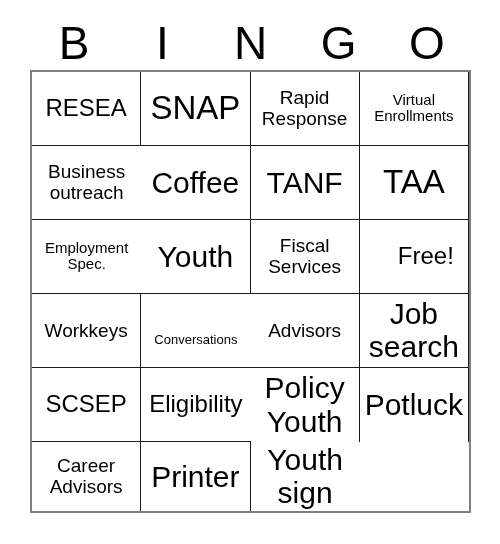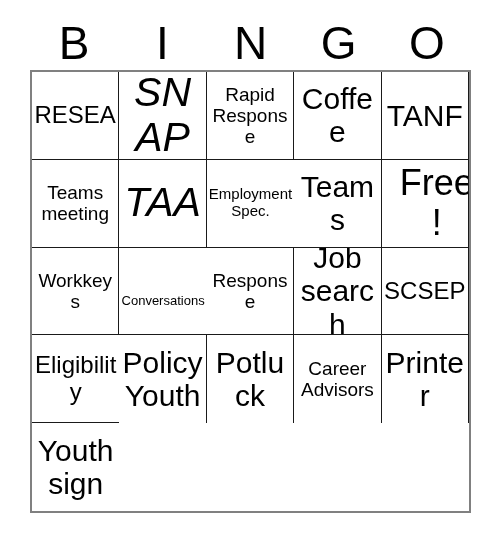--- a/index.html
+++ b/index.html
@@ -45,21 +45,21 @@
   
   #grid {
     position: absolute;
     left: 30px;
     top: 70px;
     width: 441px;
     height: 443px;
     box-sizing: border-box;
     border: 2px solid #808080;
     display: grid;
-    grid-template-columns: repeat(5, 1fr);
+    grid-template-columns: repeat(4, 1fr);
     grid-template-rows: repeat(5, 1fr);
     background: #ffffff;
   }
   .cell {
     box-sizing: border-box;
     border-right: 1px solid #1a1a1a;
     border-bottom: 1px solid #1a1a1a;
     display: flex;
     align-items: center;
     justify-content: center;
@@ -76,22 +76,22 @@
     line-height: 1.12;
     word-wrap: break-word;
     color: #000000;
   }
   
   .fs-xs   { font-size: 13px; margin-top: 20px; }
   .fs-sm   { font-size: 15px; }
   .fs-md   { font-size: 19px; }
   .fs-lg   { font-size: 24px; }
   .fs-xl   { font-size: 30px; }
-  .fs-xxl  { font-size: 41px; font-style: italic; }
-  .fs-free { font-size: 36px; margin-left: 24px; }
+  .fs-xxl  { font-size: 33px; }
+  .fs-free { font-size: 24px; margin-left: 24px; }
 </style>
 </head>
 <body>
 
 <div id="card">
 
   <div id="header-row">
     <div class="header-letter">B</div>
     <div class="header-letter">I</div>
     <div class="header-letter">N</div>
@@ -103,52 +103,58 @@
 
     <div class="cell">
         <span class="cell-text fs-lg">RESEA</span>
       </div>
     <div class="cell">
         <span class="cell-text fs-xxl">SNAP</span>
       </div>
     <div class="cell">
         <span class="cell-text fs-md">Rapid Response</span>
       </div>
+    <div class="cell">
+        <span class="cell-text fs-sm">Virtual Enrollments</span>
+      </div>
+    <div class="cell col-last">
+        <span class="cell-text fs-md">Business outreach</span>
+      </div>
 
     <div class="cell">
         <span class="cell-text fs-xl">Coffee</span>
       </div>
     <div class="cell">
         <span class="cell-text fs-xl">TANF</span>
-      </div>
-    <div class="cell">
-        <span class="cell-text fs-md">Teams meeting</span>
       </div>
     <div class="cell">
         <span class="cell-text fs-xxl">TAA</span>
       </div>
     <div class="cell col-last">
         <span class="cell-text fs-sm">Employment Spec.</span>
       </div>
 
     <div class="cell">
-        <span class="cell-text fs-xl">Teams</span>
+        <span class="cell-text fs-xl">Youth</span>
+      </div>
+    <div class="cell">
+        <span class="cell-text fs-md">Fiscal Services</span>
       </div>
     <div class="cell">
         <span class="cell-text fs-free">Free!</span>
       </div>
     <div class="cell">
         <span class="cell-text fs-md">Workkeys</span>
       </div>
     <div class="cell col-last">
         <span class="cell-text fs-xs">Conversations</span>
       </div>
 
     <div class="cell">
-        <span class="cell-text fs-md">Response</span>
+        <span class="cell-text fs-md">Advisors</span>
       </div>
     <div class="cell">
         <span class="cell-text fs-xl">Job search</span>
       </div>
     <div class="cell">
         <span class="cell-text fs-lg">SCSEP</span>
       </div>
     <div class="cell col-last">
         <span class="cell-text fs-lg">Eligibility</span>
       </div>

